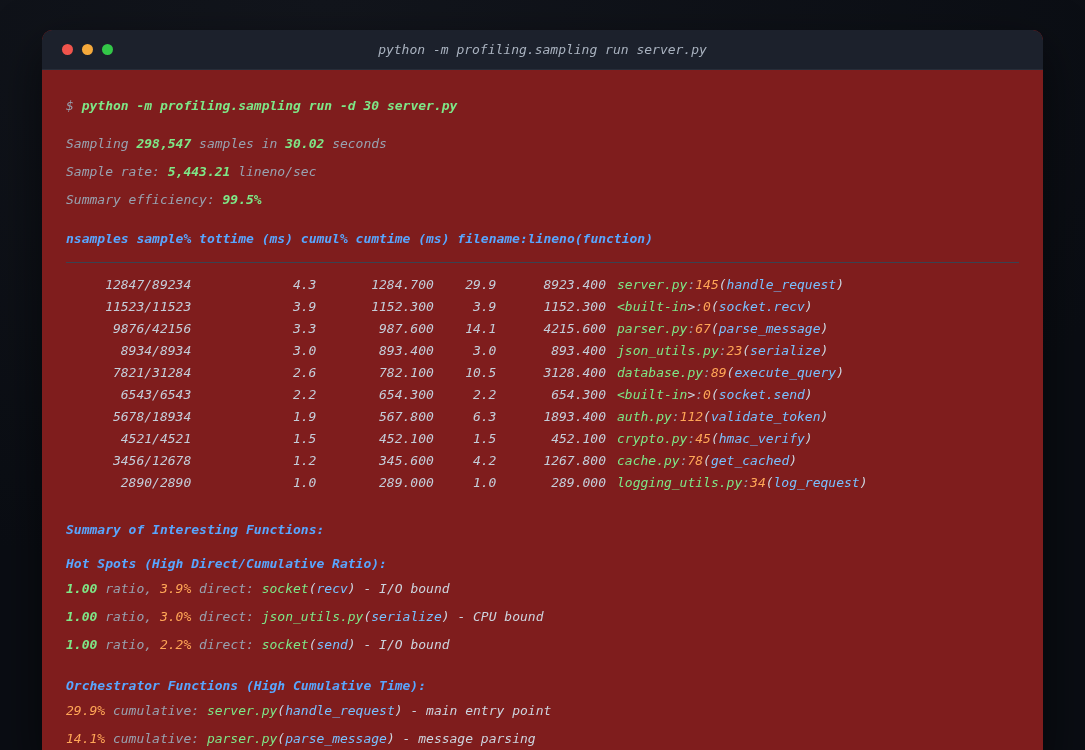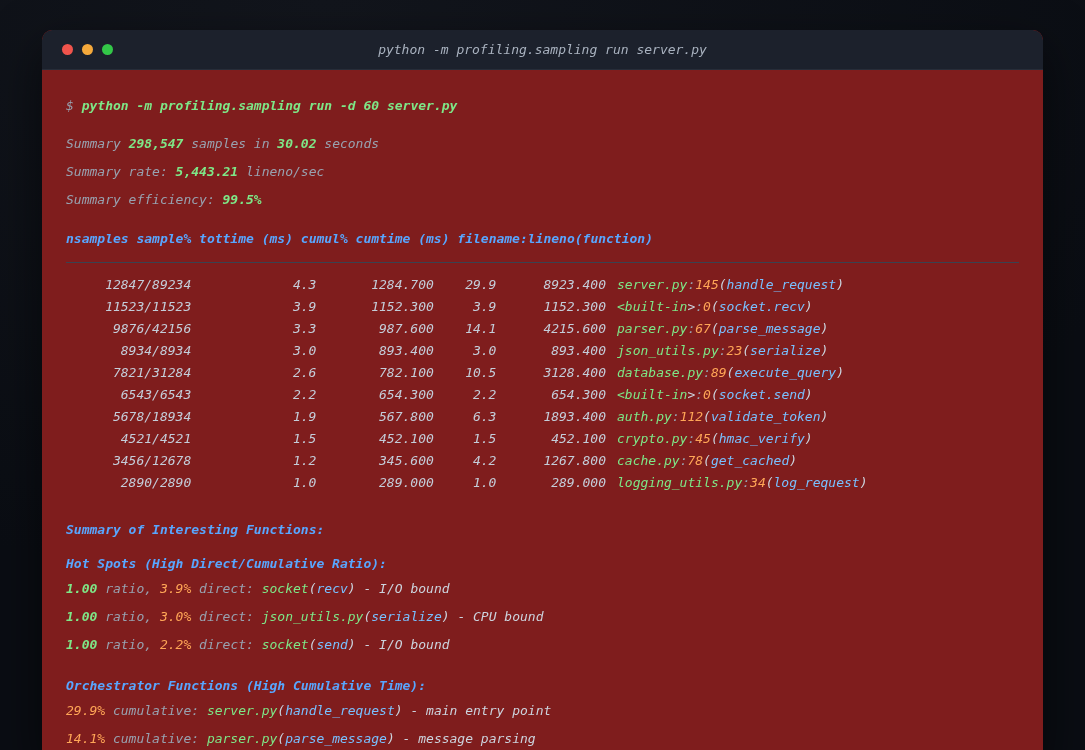--- a/index.html
+++ b/index.html
@@ -34,25 +34,25 @@
   <div class="titlebar">
     <div class="dots">
       <span class="dot" id="dot-close" style="background: rgb(240, 84, 76);"></span>
       <span class="dot" id="dot-min" style="background: rgb(245, 169, 59);"></span>
       <span class="dot" id="dot-max" style="background: rgb(51, 199, 72);"></span>
     </div>
     <div class="title">python -m profiling.sampling run server.py</div>
   </div>
 
   <div class="content">
-    <div class="line" id="cmd"><span>$ </span><span id="cmd-text" style="color: rgb(126, 231, 135); font-weight: bold;">python -m profiling.sampling run -d 60 server.py</span></div>
+    <div class="line" id="cmd"><span>$ </span><span id="cmd-text" style="color: rgb(126, 231, 135); font-weight: bold;">python -m profiling.sampling run -d 30 server.py</span></div>
 
     <div id="stats">
-        <div class="line"><span style="color: rgb(152, 162, 176);">Summary </span><span style="color: rgb(126, 231, 135); font-weight: bold;">298,547</span><span style="color: rgb(152, 162, 176);"> samples in </span><span style="color: rgb(126, 231, 135); font-weight: bold;">30.02</span><span style="color: rgb(152, 162, 176);"> seconds</span></div>
-        <div class="line"><span style="color: rgb(152, 162, 176);">Summary rate: </span><span style="color: rgb(126, 231, 135); font-weight: bold;">5,443.21</span><span style="color: rgb(152, 162, 176);"> lineno/sec</span></div>
+        <div class="line"><span style="color: rgb(152, 162, 176);">Sampling </span><span style="color: rgb(126, 231, 135); font-weight: bold;">298,547</span><span style="color: rgb(152, 162, 176);"> samples in </span><span style="color: rgb(126, 231, 135); font-weight: bold;">30.02</span><span style="color: rgb(152, 162, 176);"> seconds</span></div>
+        <div class="line"><span style="color: rgb(152, 162, 176);">Sample rate: </span><span style="color: rgb(126, 231, 135); font-weight: bold;">5,443.21</span><span style="color: rgb(152, 162, 176);"> lineno/sec</span></div>
         <div class="line"><span style="color: rgb(152, 162, 176);">Summary efficiency: </span><span style="color: rgb(126, 231, 135); font-weight: bold;">99.5%</span></div>
       </div>
 
     <div class="heading">nsamples sample% tottime (ms) cumul% cumtime (ms) filename:lineno(function)</div>
     <hr class="divider">
 
     <div id="table">
         <div class="trow"><span class="cell" style="width: 16ch;">12847/89234</span><span class="cell" style="width: 16ch;">4.3</span><span class="cell" style="width: 15ch;">1284.700</span><span class="cell" style="width: 8ch;">29.9</span><span class="cell" style="width: 14ch;">8923.400</span><span class="fncell"><span style="color: rgb(126, 231, 135);">server.py</span><span style="color: rgb(152, 162, 176);">:</span><span style="color: rgb(255, 166, 87);">145</span><span style="color: rgb(204, 211, 221);">(</span><span style="color: rgb(121, 192, 255);">handle_request</span><span style="color: rgb(204, 211, 221);">)</span></span></div>
         <div class="trow"><span class="cell" style="width: 16ch;">11523/11523</span><span class="cell" style="width: 16ch;">3.9</span><span class="cell" style="width: 15ch;">1152.300</span><span class="cell" style="width: 8ch;">3.9</span><span class="cell" style="width: 14ch;">1152.300</span><span class="fncell"><span style="color: rgb(126, 231, 135);">&lt;built-in</span><span style="color: rgb(204, 211, 221);">&gt;</span><span style="color: rgb(152, 162, 176);">:</span><span style="color: rgb(255, 166, 87);">0</span><span style="color: rgb(204, 211, 221);">(</span><span style="color: rgb(121, 192, 255);">socket.recv</span><span style="color: rgb(204, 211, 221);">)</span></span></div>
         <div class="trow"><span class="cell" style="width: 16ch;">9876/42156</span><span class="cell" style="width: 16ch;">3.3</span><span class="cell" style="width: 15ch;">987.600</span><span class="cell" style="width: 8ch;">14.1</span><span class="cell" style="width: 14ch;">4215.600</span><span class="fncell"><span style="color: rgb(126, 231, 135);">parser.py</span><span style="color: rgb(152, 162, 176);">:</span><span style="color: rgb(255, 166, 87);">67</span><span style="color: rgb(204, 211, 221);">(</span><span style="color: rgb(121, 192, 255);">parse_message</span><span style="color: rgb(204, 211, 221);">)</span></span></div>

